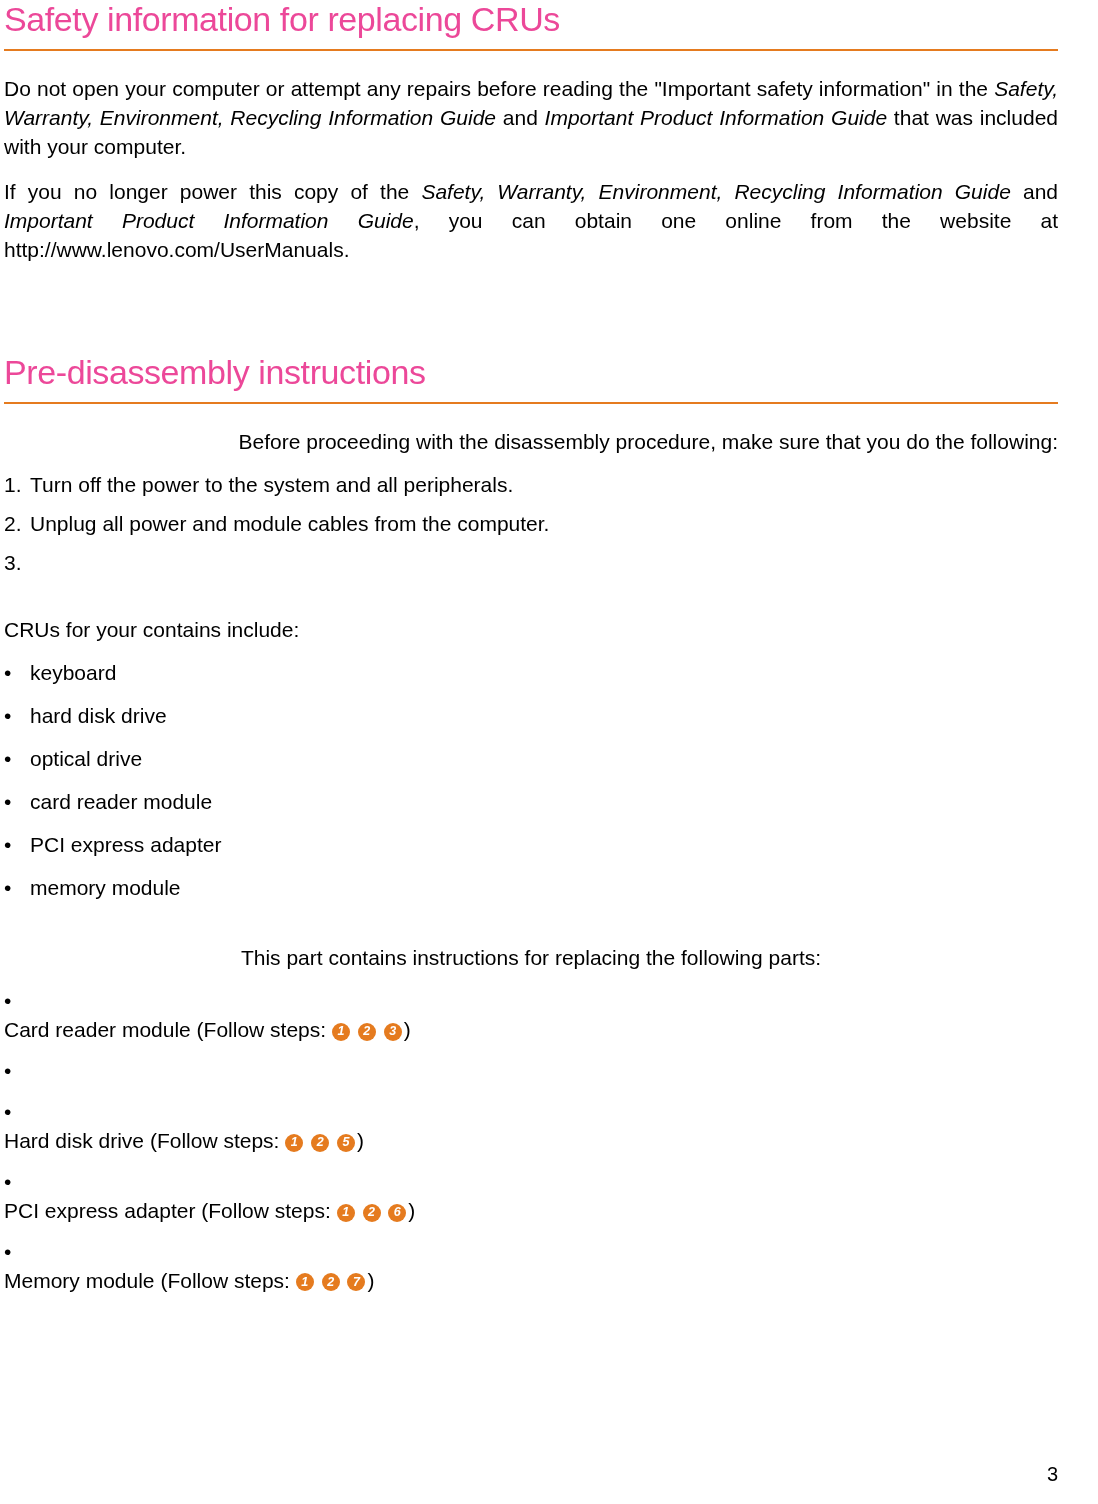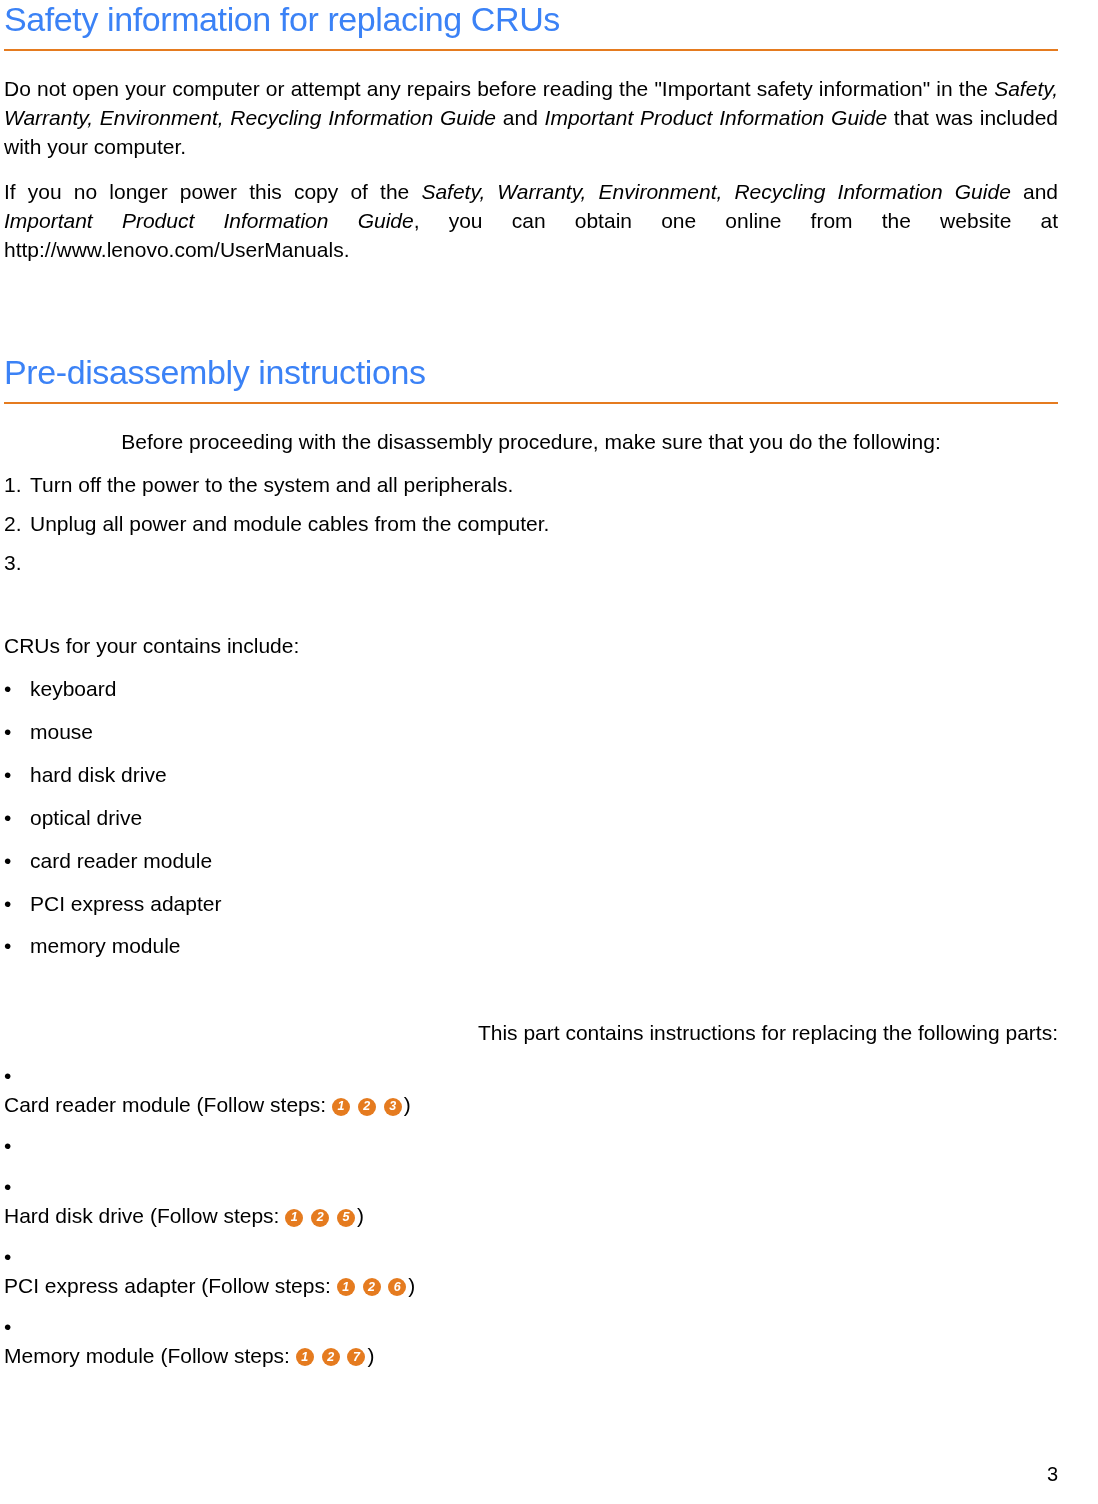--- a/index.html
+++ b/index.html
@@ -11,36 +11,36 @@
     color: #000;
     background: #fff;
   }
   .page {
     width: 1098px;
     min-height: 1504px;
     padding: 0 40px 0 4px;
     position: relative;
   }
   h1.section-heading {
-    color: #3b82f6;
+    color: #ec4899;
     font-size: 34px;
     font-weight: 400;
     letter-spacing: -0.4px;
     margin: 0 0 8px 0;
     padding-bottom: 2px;
   }
   .rule {
     border: none;
     border-top: 2px solid #e57b1f;
     margin: 0 0 24px 0;
   }
   .para {
     font-size: 21px;
     line-height: 1.38;
-    margin: 16px 0 16px 0;
+    margin: 0 0 16px 0;
     text-align: justify;
     font-weight: 400;
   }
   .italic { font-style: italic; }
   .gap-lg { height: 72px; }
   .gap-md { height: 28px; }
 
   ol.numbered, ul.bulleted, ul.parts {
     margin: 0;
     padding: 0;
@@ -105,21 +105,21 @@
 
   <p class="para">
     <span>If you no longer power this copy of the </span><span class="italic">Safety, Warranty, Environment, Recycling Information Guide</span><span> and </span><span class="italic">Important Product Information Guide</span><span>, you can obtain one online from the website at http://www.lenovo.com/UserManuals.</span>
   </p>
 
   <div class="gap-lg"></div>
 
   <h1 class="section-heading">Pre-disassembly instructions</h1>
   <hr class="rule">
 
-  <p class="para" style="text-align:center; margin-bottom:14px;">Before proceeding with the disassembly procedure, make sure that you do the following:</p>
+  <p class="para" style="text-align:right; margin-bottom:14px;">Before proceeding with the disassembly procedure, make sure that you do the following:</p>
 
   <ol class="numbered">
     <li>
       <span class="marker">1.</span>
       <span>Turn off the power to the system and all peripherals.</span>
     </li>
     <li>
       <span class="marker">2.</span>
       <span>Unplug all power and module cables from the computer.</span>
     </li>
@@ -132,24 +132,20 @@
 
   <p class="para" style="text-align:left; margin-bottom:14px;">CRUs for your contains include:</p>
 
   <ul class="bulleted">
     <li>
         <span class="marker bullet-dot"></span>
         <span>keyboard</span>
       </li>
     <li>
         <span class="marker bullet-dot"></span>
-        <span>mouse</span>
-      </li>
-    <li>
-        <span class="marker bullet-dot"></span>
         <span>hard disk drive</span>
       </li>
     <li>
         <span class="marker bullet-dot"></span>
         <span>optical drive</span>
       </li>
     <li>
         <span class="marker bullet-dot"></span>
         <span>card reader module</span>
       </li>
@@ -158,21 +154,21 @@
         <span>PCI express adapter</span>
       </li>
     <li>
         <span class="marker bullet-dot"></span>
         <span>memory module</span>
       </li>
   </ul>
 
   <div class="gap-md"></div>
 
-  <p class="para" style="text-align:right; margin-bottom:14px;">This part contains instructions for replacing the following parts:</p>
+  <p class="para" style="text-align:center; margin-bottom:14px;">This part contains instructions for replacing the following parts:</p>
 
   <ul class="parts">
     <li>
       <span class="marker bullet-dot"></span>
       <span>
         <span>Card reader module</span><span> (Follow steps: </span><span class="badge">1</span> <span class="badge">2</span> <span class="badge">3</span><span>)</span>
       </span>
     </li>
     <li>
       <span class="marker bullet-dot"></span>

